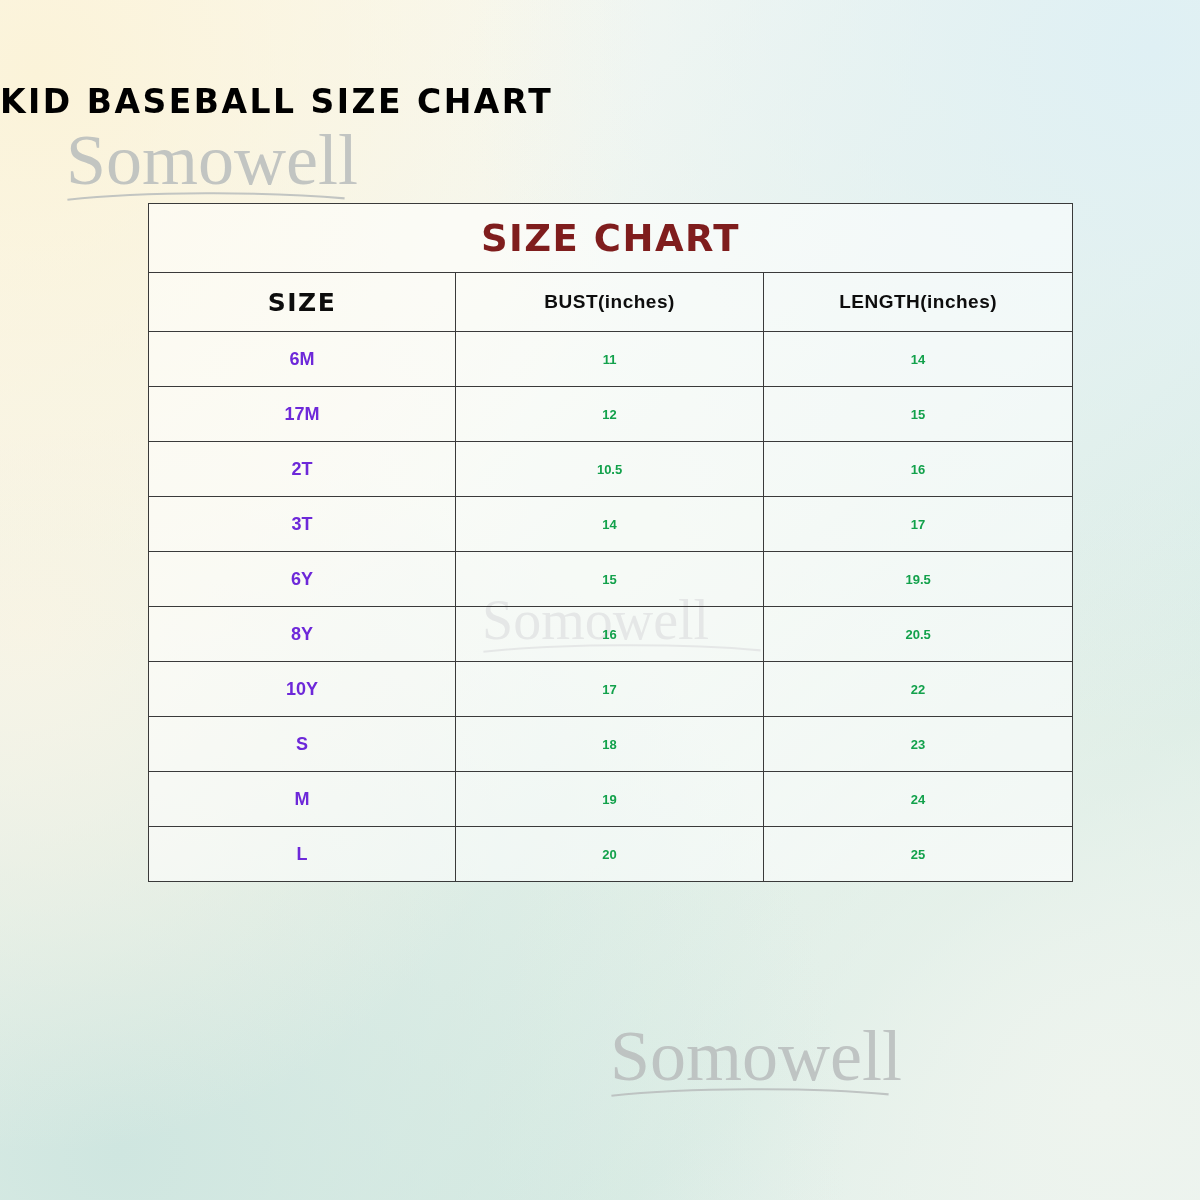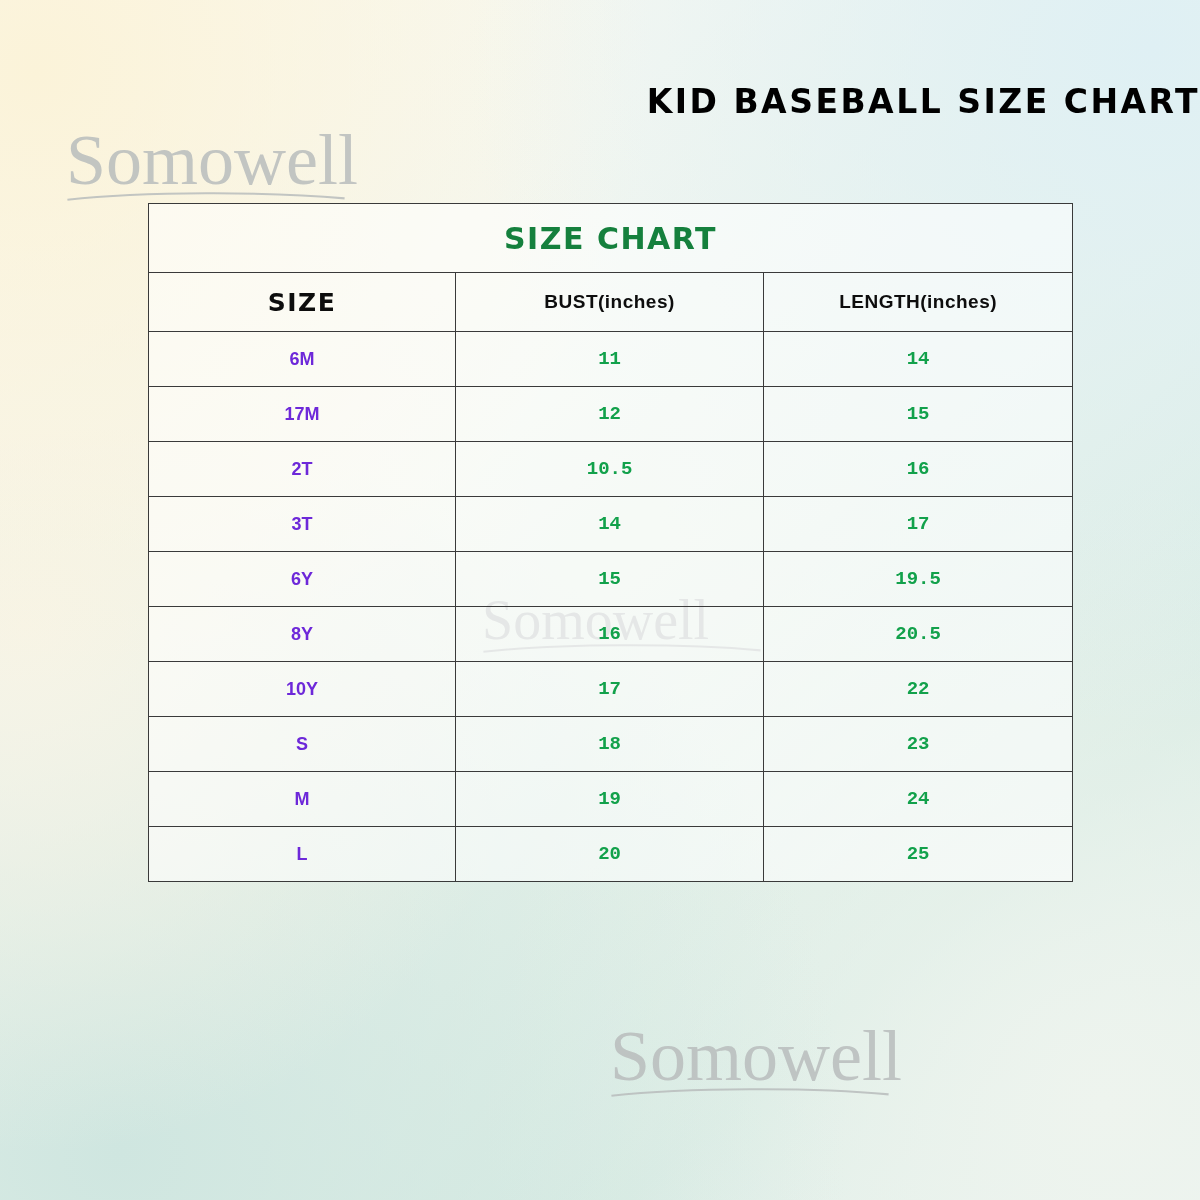--- a/index.html
+++ b/index.html
@@ -60,21 +60,21 @@
     font-size: 72px;
     opacity: .85;
   }
 
   
   .page-title {
     position: absolute;
     top: 82px;
     left: 0;
     width: 100%;
-    text-align: right;
+    text-align: left;
     font-family: "DejaVu Sans", sans-serif;
     font-weight: 700;
     font-size: 33px;
     letter-spacing: 2.5px;
     color: #000;
   }
 
   
   .table-wrap {
     position: absolute;
@@ -94,23 +94,23 @@
     border: 1px solid #3a3a3a;
     text-align: center;
     padding: 0;
     font-weight: 700;
   }
   .caption-cell {
     border: none;
     border-bottom: 1px solid #3a3a3a;
     height: 68px;
     font-family: "DejaVu Sans", sans-serif;
-    font-size: 30px;
+    font-size: 37px;
     letter-spacing: 1.5px;
-    color: #15803d;
+    color: #7f1d1d;
   }
   .hdr-size {
     height: 58px;
     font-family: "DejaVu Sans", sans-serif;
     font-size: 25px;
     letter-spacing: 1.5px;
     color: #0d0d0d;
     border-left: none;
   }
   .hdr-meas {
@@ -122,23 +122,23 @@
   }
   .hdr-meas.last, .col-val.last, .col-size.last { border-right: none; }
   .col-size {
     height: 54px;
     font-size: 18px;
     color: #6d28d9;
     border-left: none;
   }
   .col-val {
     height: 54px;
-    font-size: 19px;
+    font-size: 13px;
     color: #12a14b;
-    font-family: Liberation Mono, monospace;
+    font-family: Liberation Sans, sans-serif;
     text-align: center;
   }
   tr:last-child td { border-bottom: none; }
   col.c1 { width: 33.2%; }
   col.c2 { width: 33.4%; }
   col.c3 { width: 33.4%; }
 </style>
 </head>
 <body>
 

